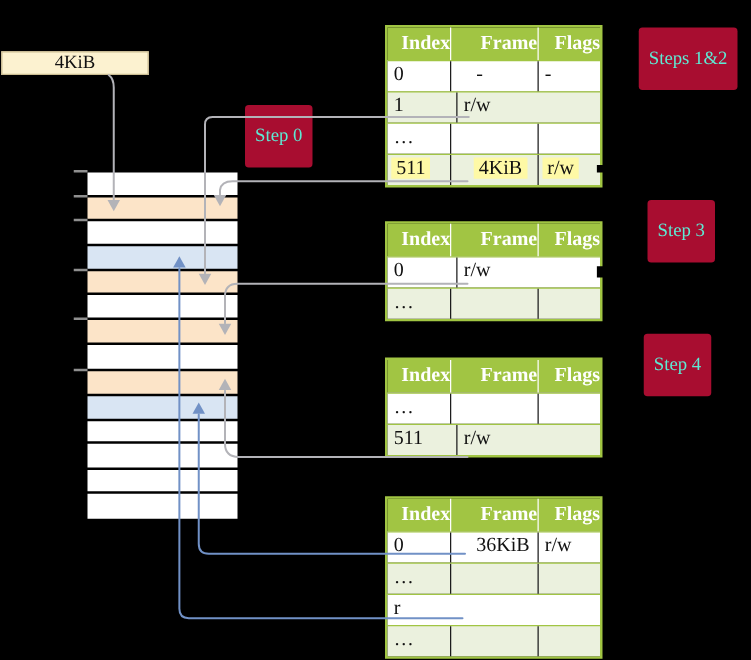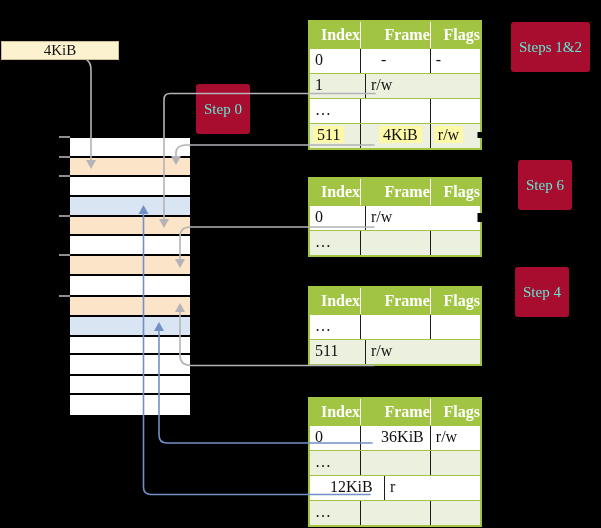--- a/index.html
+++ b/index.html
@@ -62,21 +62,21 @@
 </style>
 </head>
 <body>
 
 <div id="canvas">
 
   <div id="kibbox">4KiB</div>
 
   <div class="steplabel" id="lbl-step0">Step 0</div>
   <div class="steplabel" id="lbl-steps12">Steps 1&amp;2</div>
-  <div class="steplabel" id="lbl-step3">Step 6</div>
+  <div class="steplabel" id="lbl-step3">Step 3</div>
   <div class="steplabel" id="lbl-step4">Step 4</div>
 
   <div id="memcol">
       <div class="mrow m-white" style="top: 137.75px; height: 18.5px;"></div>
       <div class="mrow m-orange" style="top: 157.75px; height: 17.5px;"></div>
       <div class="mrow m-white" style="top: 176.75px; height: 18.5px;"></div>
       <div class="mrow m-blue" style="top: 196.75px; height: 18.5px;"></div>
       <div class="mrow m-orange" style="top: 216.75px; height: 17.5px;"></div>
       <div class="mrow m-white" style="top: 235.75px; height: 18.5px;"></div>
       <div class="mrow m-orange" style="top: 255.75px; height: 18.5px;"></div>
@@ -165,21 +165,20 @@
         <div class="td col-index">0</div>
         <div class="td col-frame">36KiB</div>
         <div class="td col-flags">r/w</div>
       </div>
       <div class="tr shaded">
         <div class="td col-index">…</div>
         <div class="td col-frame"></div>
         <div class="td col-flags"></div>
       </div>
       <div class="tr plain">
-        <div class="td col-frame">12KiB</div>
         <div class="td col-flags">r</div>
       </div>
       <div class="tr shaded">
         <div class="td col-index">…</div>
         <div class="td col-frame"></div>
         <div class="td col-flags"></div>
       </div>
     </div>
 
   <svg id="arrows" width="601" height="528" viewBox="0 0 601 528">

